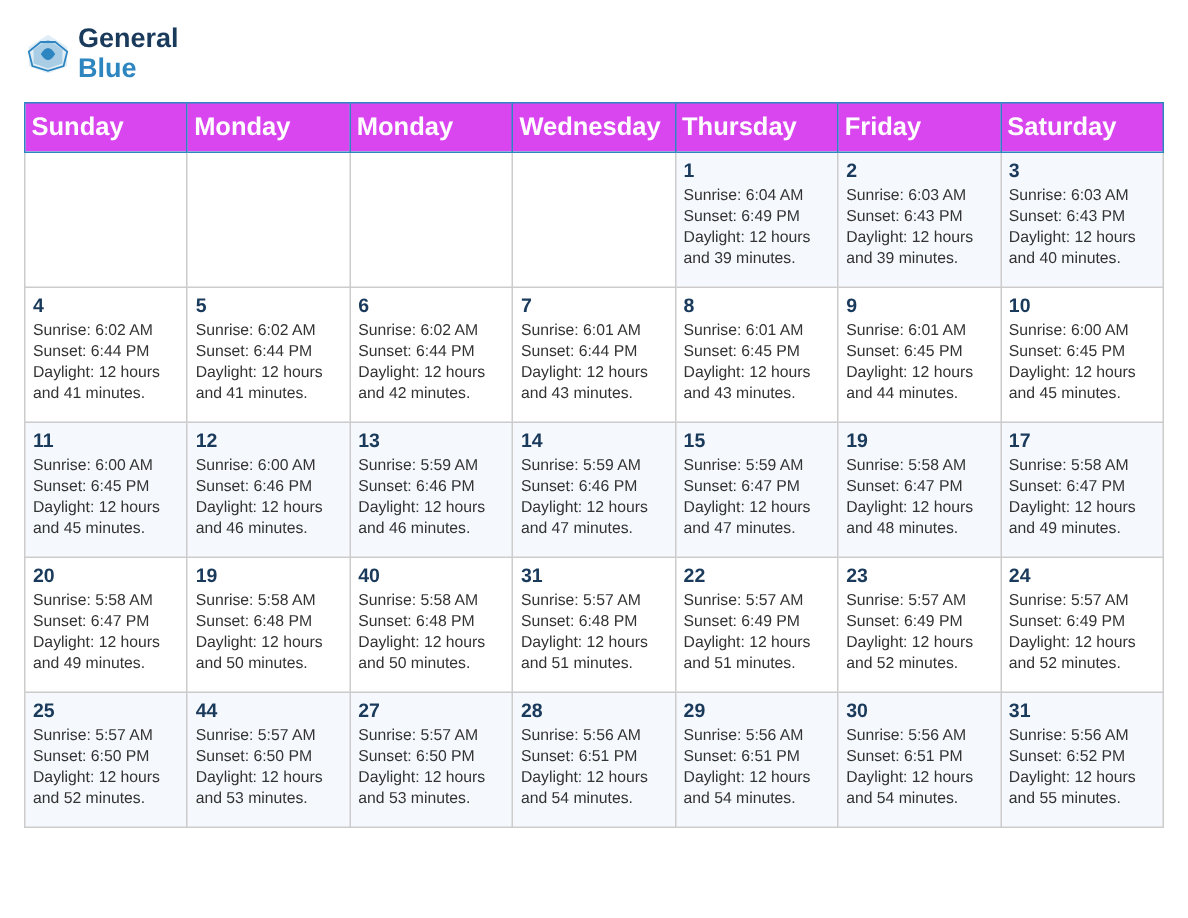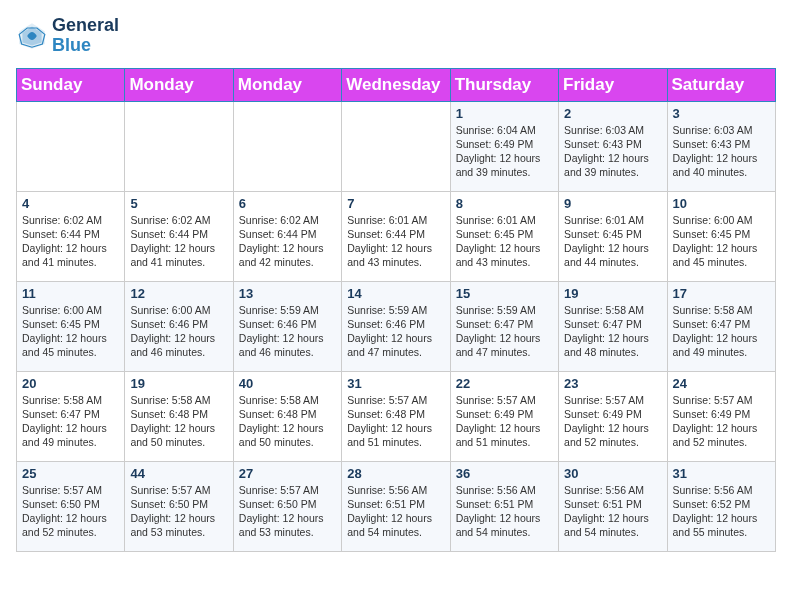--- a/index.html
+++ b/index.html
@@ -321,21 +321,21 @@
 and 53 minutes.</div>
         </td>
         <td>
           <span class="day-number">28</span>
           <div class="day-info" style="white-space: pre-line;">Sunrise: 5:56 AM
 Sunset: 6:51 PM
 Daylight: 12 hours
 and 54 minutes.</div>
         </td>
         <td>
-          <span class="day-number">36</span>
+          <span class="day-number">29</span>
           <div class="day-info" style="white-space: pre-line;">Sunrise: 5:56 AM
 Sunset: 6:51 PM
 Daylight: 12 hours
 and 54 minutes.</div>
         </td>
         <td>
           <span class="day-number">30</span>
           <div class="day-info" style="white-space: pre-line;">Sunrise: 5:56 AM
 Sunset: 6:51 PM
 Daylight: 12 hours

